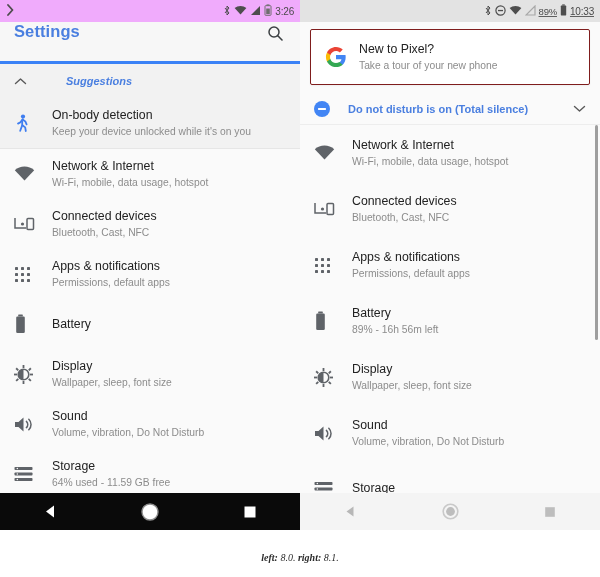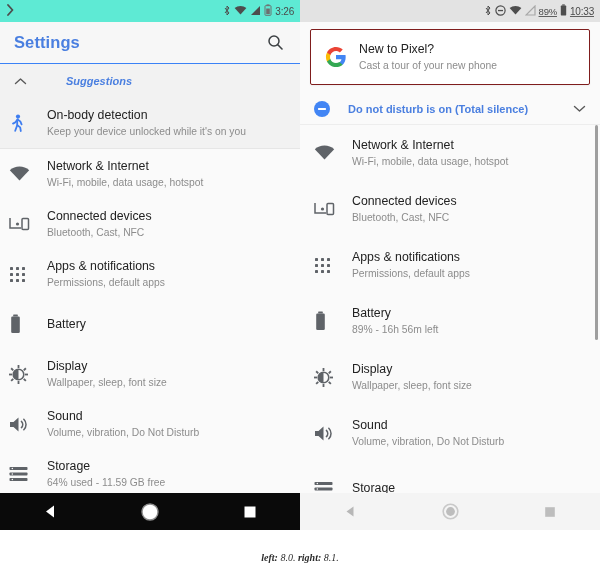--- a/index.html
+++ b/index.html
@@ -33,21 +33,21 @@
   
   .statusbar {
     position: relative;
     height: 22px;
     display: flex;
     align-items: center;
     padding: 0 6px;
     font-size: 9.5px;
     color: #5f5f5f;
   }
-  .statusbar-left  { background: #5eead4; }
+  .statusbar-left  { background: #f0abfc; }
   .statusbar-right { background: #e3e3e3; text-decoration: underline; }
 
   .sb-left-group { display: flex; align-items: center; gap: 3px; }
   .sb-right-group {
     margin-left: auto;
     display: flex;
     align-items: center;
     gap: 3px;
   }
   .sb-icon { display: block; }
@@ -66,23 +66,23 @@
     font-size: 7px;
     color: #b5b5b5;
     letter-spacing: 0.2px;
   }
 
   
   .appbar {
     height: 42px;
     background: #f7f7f7;
     display: flex;
-    align-items: center;
+    align-items: flex-start;
     padding: 0 14px;
-    border-bottom: 1px solid #3b82f6;
+    border-bottom: 3px solid #3b82f6;
   }
   .appbar-title {
     font-size: 16.5px;
     color: #4a7fe0;
     font-weight: 600;
     letter-spacing: 0.1px;
   }
   .appbar-search {
     margin-left: auto;
     display: flex;
@@ -111,21 +111,21 @@
     color: #4a7fe0;
     font-weight: 600;
     margin-left: 26px;
     font-style: italic;
   }
 
   
   .row {
     display: flex;
     align-items: center;
-    padding: 9px 9px;
+    padding: 9px 14px;
     min-height: 50px;
   }
   .row-suggestion {
     background: #f2f2f2;
     border-bottom: 1px solid #e6e6e6;
   }
   .row-icon {
     width: 38px;
     flex: 0 0 38px;
     display: flex;
@@ -545,21 +545,21 @@
       <div class="promo-icon">
         <svg width="22" height="22" viewBox="0 0 48 48">
           <path fill="#4285F4" d="M45.1 24.5c0-1.6-.15-3.15-.43-4.64H24v8.78h11.84c-.51 2.75-2.06 5.08-4.39 6.64v5.52h7.1c4.16-3.83 6.55-9.47 6.55-16.3z"></path>
           <path fill="#34A853" d="M24 46c5.94 0 10.92-1.97 14.56-5.33l-7.1-5.52c-1.97 1.32-4.49 2.1-7.46 2.1-5.73 0-10.58-3.87-12.31-9.07H4.34v5.7C7.96 41.07 15.4 46 24 46z"></path>
           <path fill="#FBBC05" d="M11.69 28.18c-.44-1.32-.69-2.73-.69-4.18s.25-2.86.69-4.18v-5.7H4.34A21.99 21.99 0 0 0 2 24c0 3.55.85 6.91 2.34 9.88l7.35-5.7z"></path>
           <path fill="#EA4335" d="M24 10.75c3.23 0 6.13 1.11 8.41 3.29l6.31-6.31C34.91 4.18 29.93 2 24 2 15.4 2 7.96 6.93 4.34 14.12l7.35 5.7c1.73-5.2 6.58-9.07 12.31-9.07z"></path>
         </svg>
       </div>
       <div class="row-text">
         <div class="promo-title">New to Pixel?</div>
-        <div class="promo-sub">Cast a tour of your new phone</div>
+        <div class="promo-sub">Take a tour of your new phone</div>
       </div>
     </div>
 
     <div class="dnd-row">
       <div class="dnd-icon">
         <svg width="16" height="16" viewBox="0 0 16 16">
             <circle cx="8" cy="8" r="8" fill="#4285F4"></circle>
             <rect x="4" y="7.1" width="8" height="1.8" rx="0.6" fill="#ffffff"></rect>
           </svg>
       </div>

